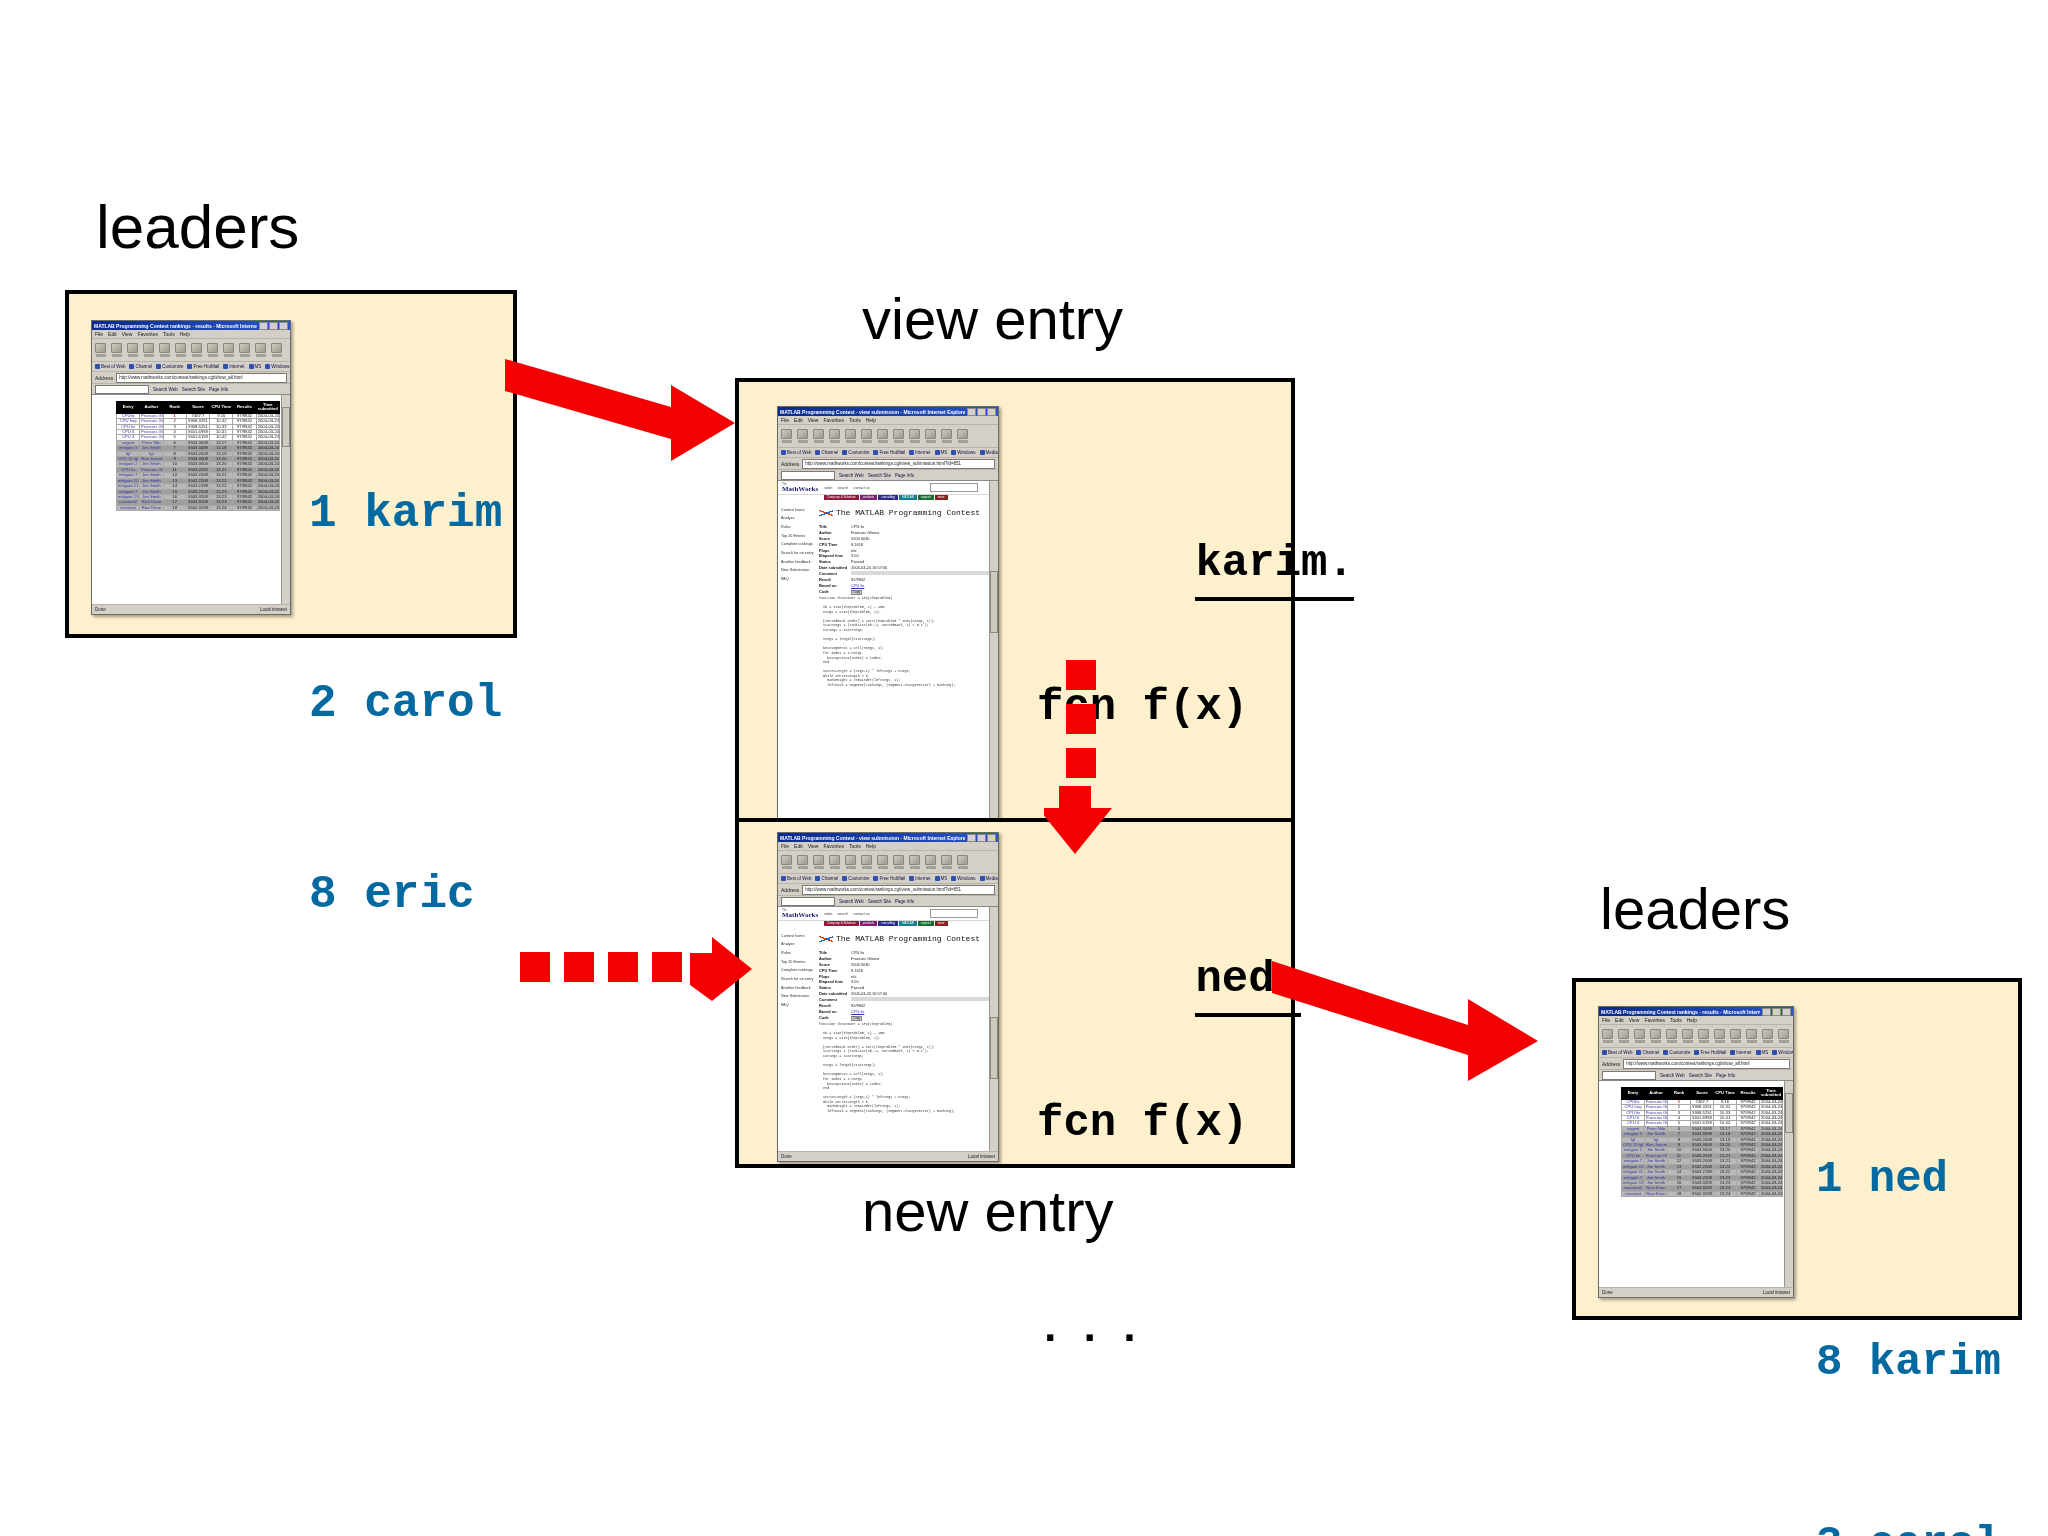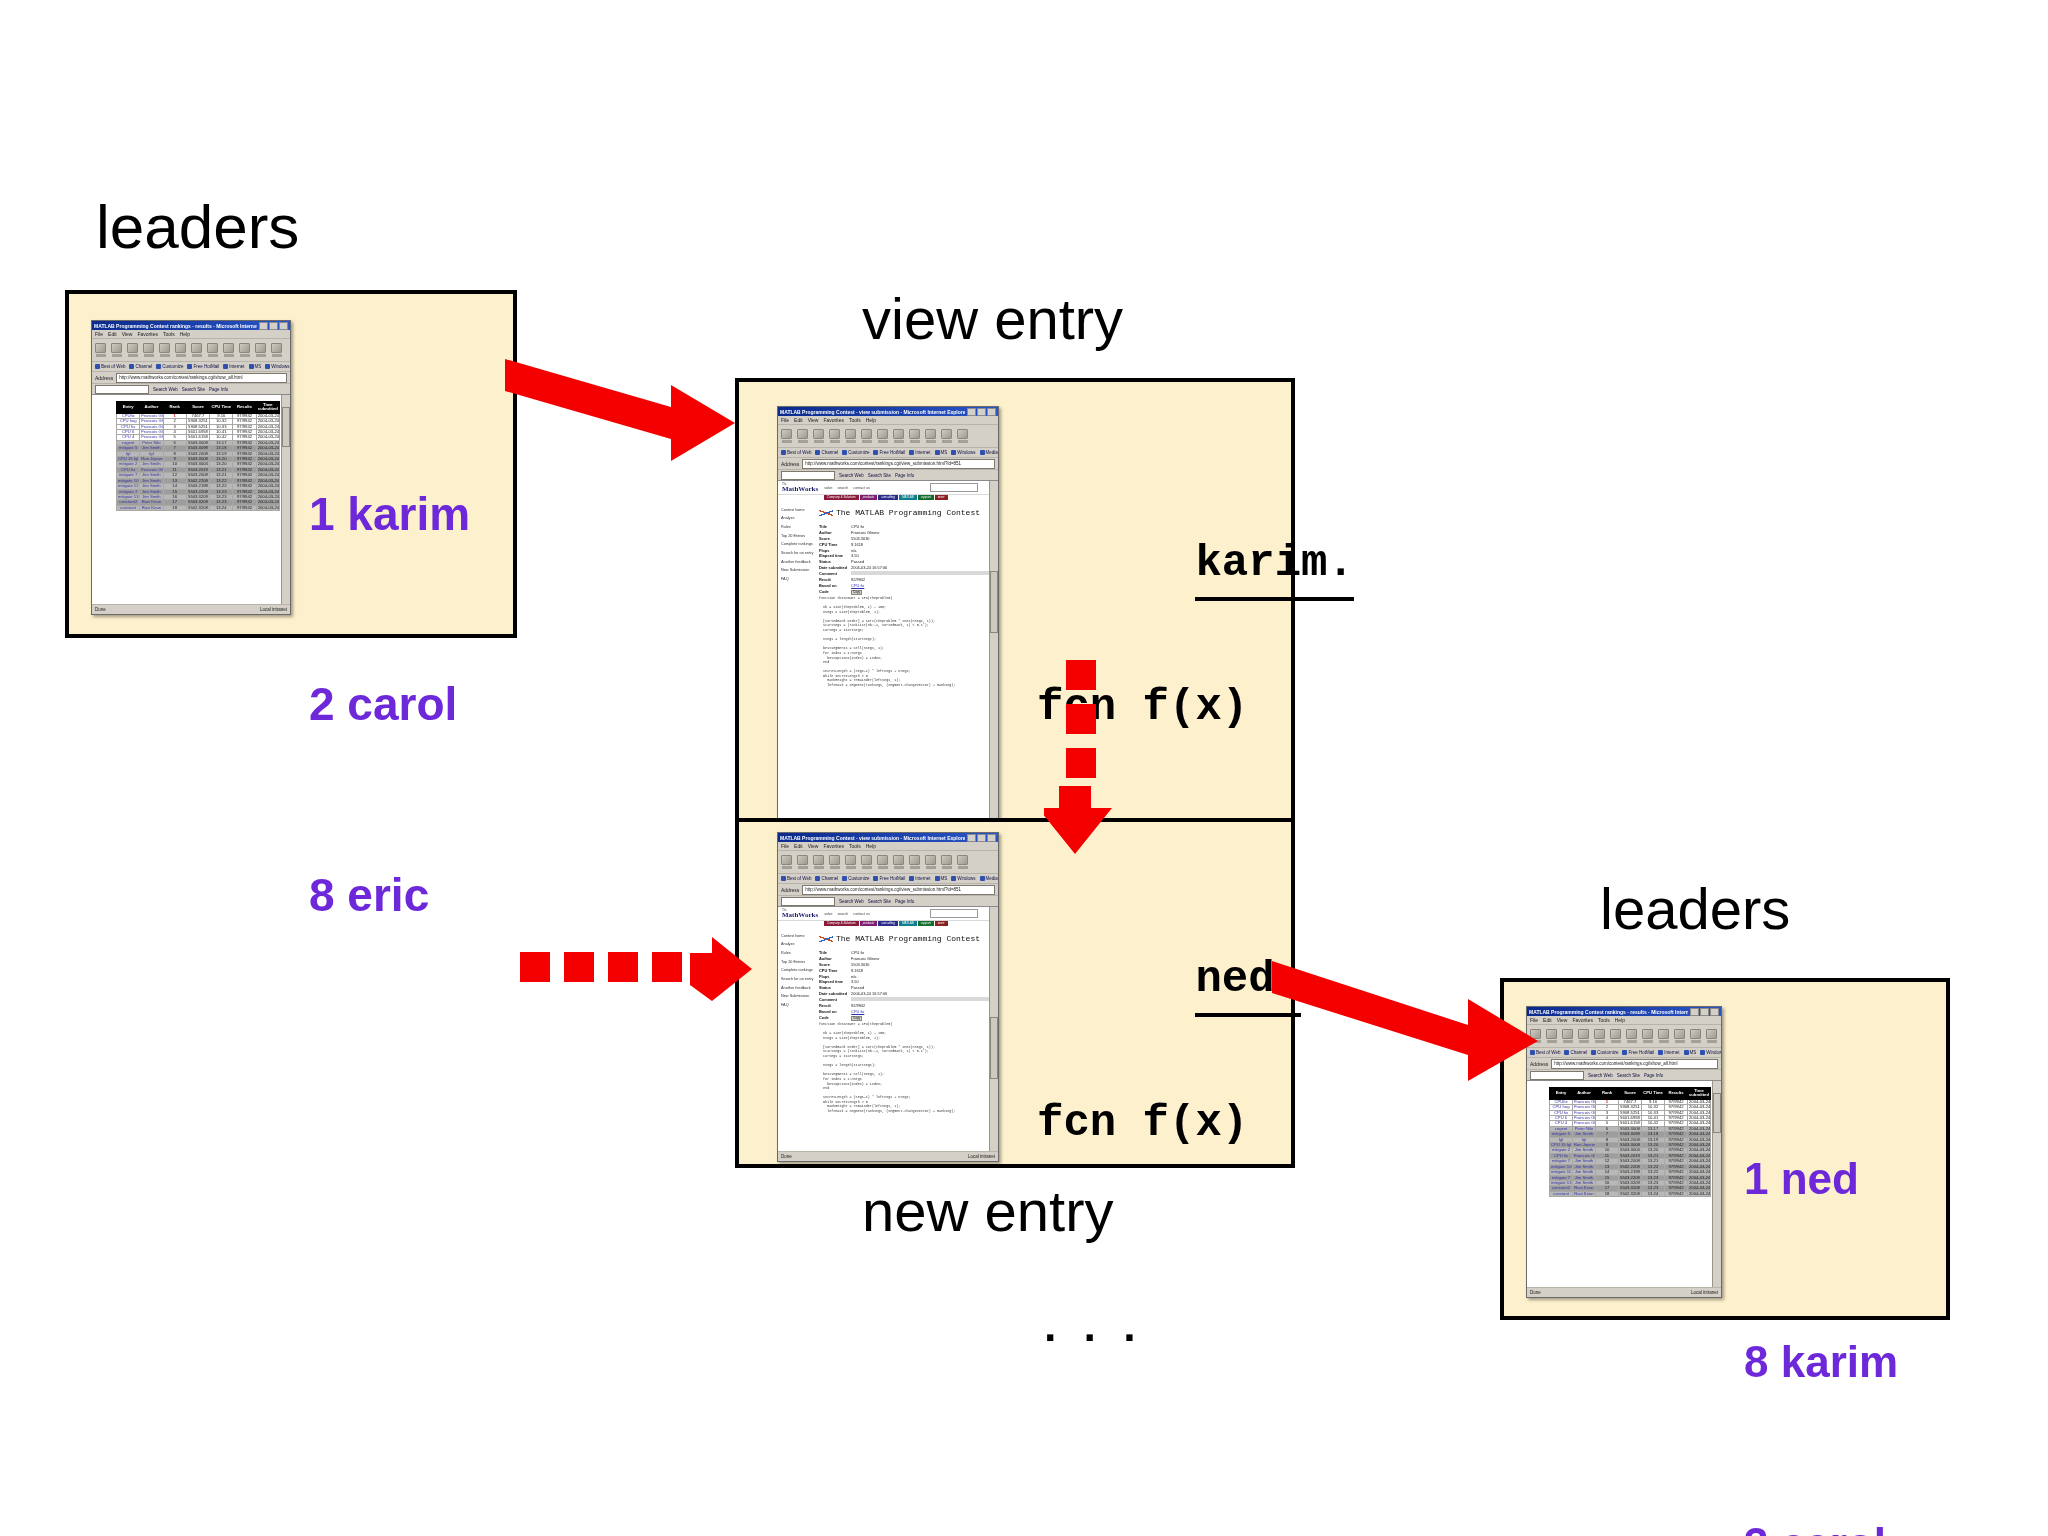--- a/index.html
+++ b/index.html
@@ -32,23 +32,23 @@
     font-family: "Liberation Sans", sans-serif;
     font-weight: 400;
     color: #000000;
     white-space: nowrap;
     line-height: 1;
   }
 
   
   .mono-list {
     position: absolute;
-    font-family: Liberation Sans, sans-serif;
+    font-family: Liberation Mono, monospace;
     font-weight: bold;
-    color: #6d28d9;
+    color: #0369a1;
     white-space: pre;
     line-height: 1.38;
   }
   .mono-list .row { display: block; }
 
   .codeblock {
     position: absolute;
     font-family: "Liberation Mono", monospace;
     font-weight: bold;
     color: #000000;
@@ -1005,21 +1005,21 @@
       <span class="hdr">ned.</span>
       <span class="ln" style="margin-top:12px;">fcn f(x)</span>
       <span class="dots" style="margin-top:14px;">...</span>
     </div>
   </div>
 
   <div class="caption" style="left:862px; top:1182px; font-size:58px;">new entry</div>
 
   <div class="caption" style="left:1600px; top:880px; font-size:58px;">leaders</div>
 
-  <div class="panel" style="left:1500px; top:978px; width:450px; height:342px;padding-left:19px;">
+  <div class="panel" style="left:1572px; top:978px; width:450px; height:342px;padding-left:19px;">
 
     <div class="browser" style="left:22px; top:24px; width:196px; height:292px;">
       <div class="bw-inner">
         <div class="bw-title">
           <span class="t">MATLAB Programming Contest rankings - results - Microsoft Internet Explorer provided by The MathWorks</span>
           <span class="btns">
               <i></i>
               <i></i>
               <i></i>
             </span>

